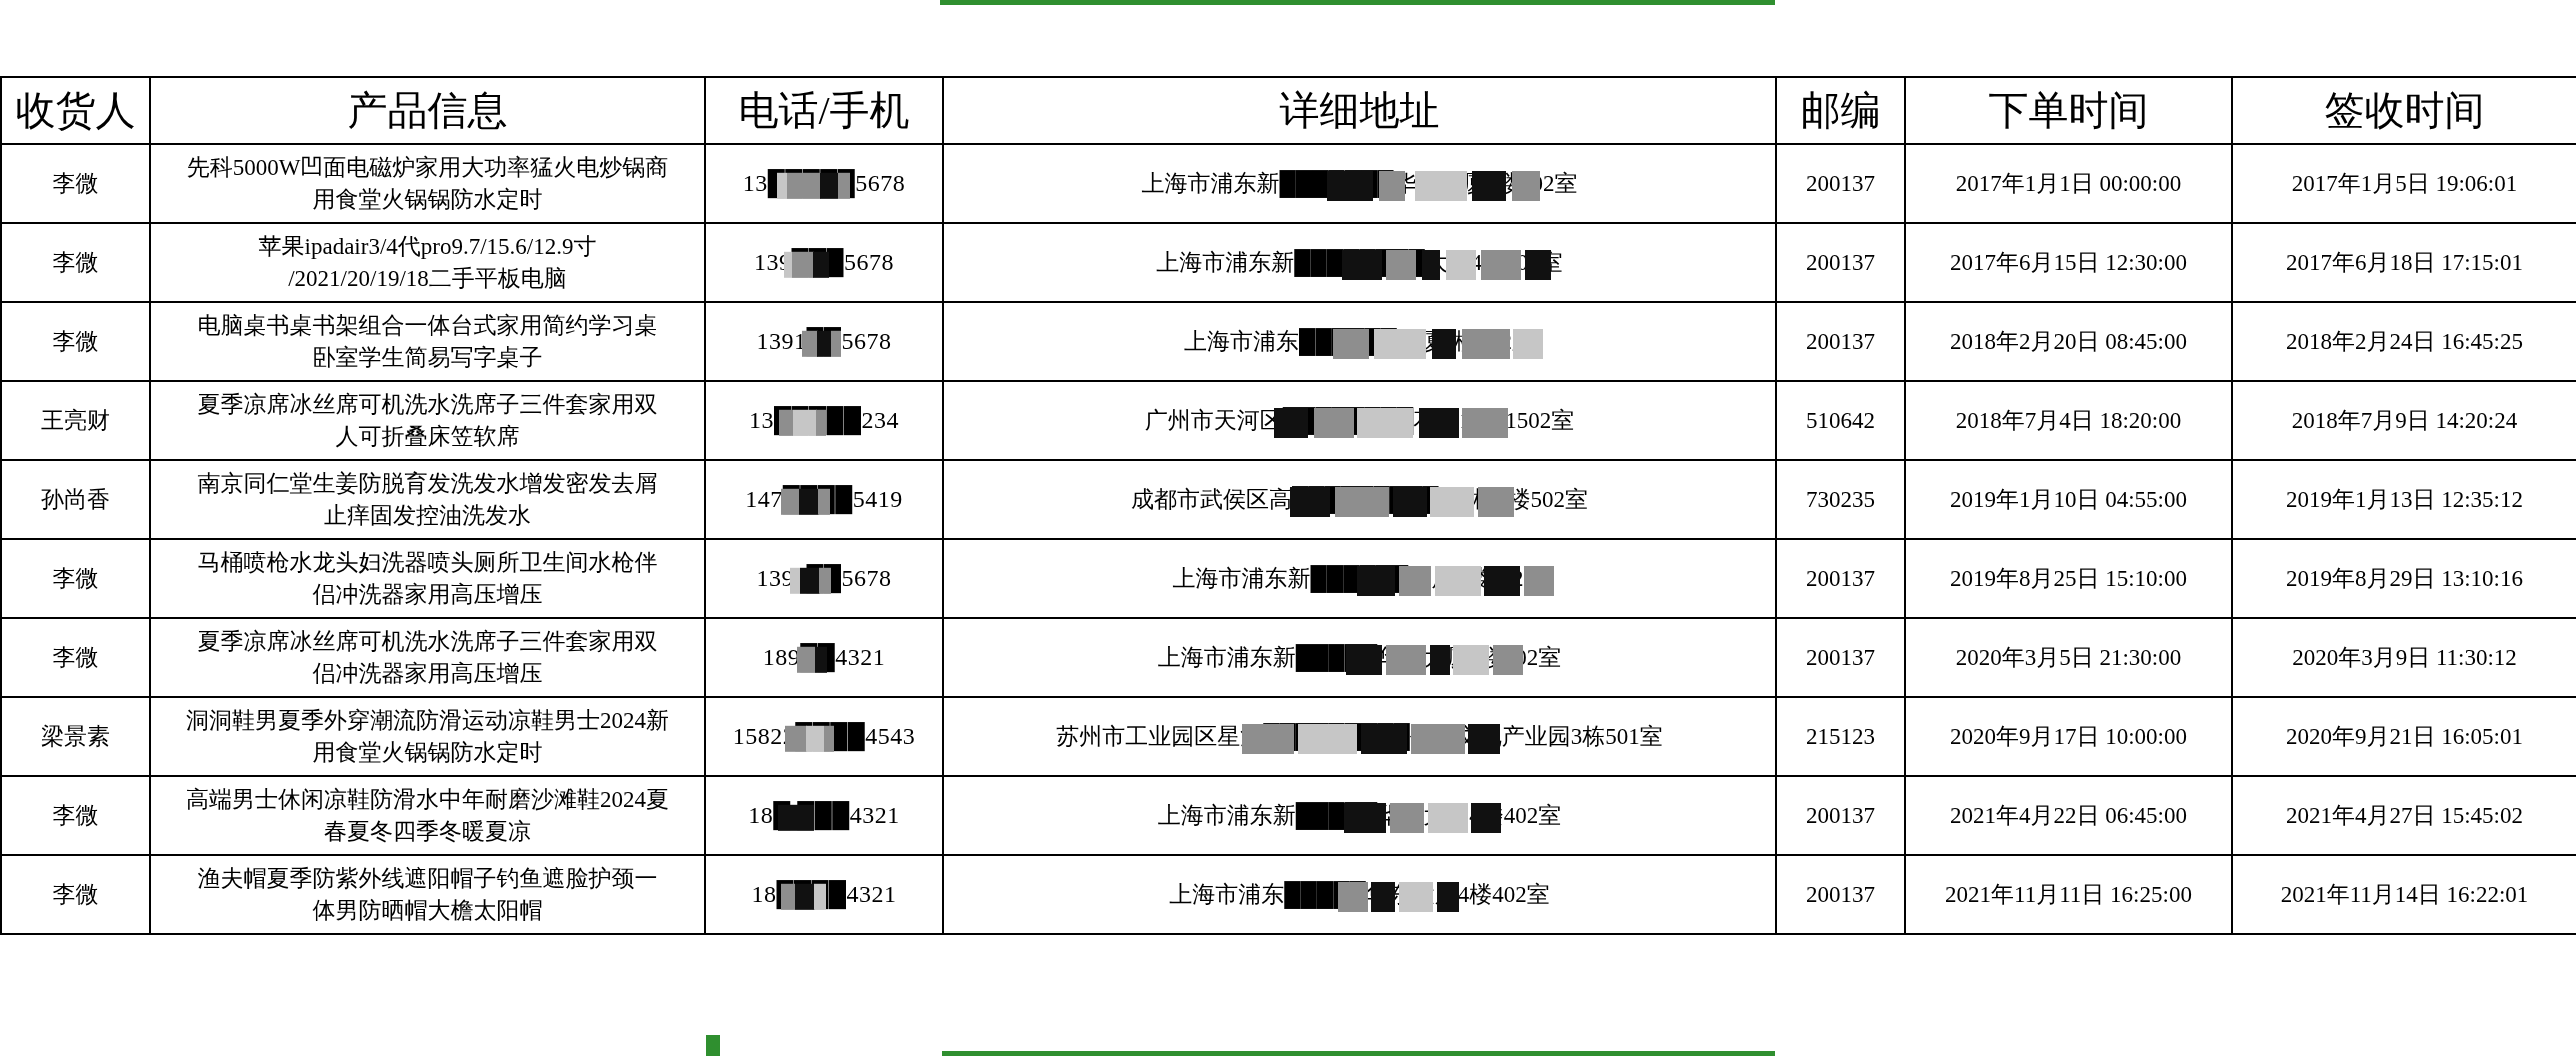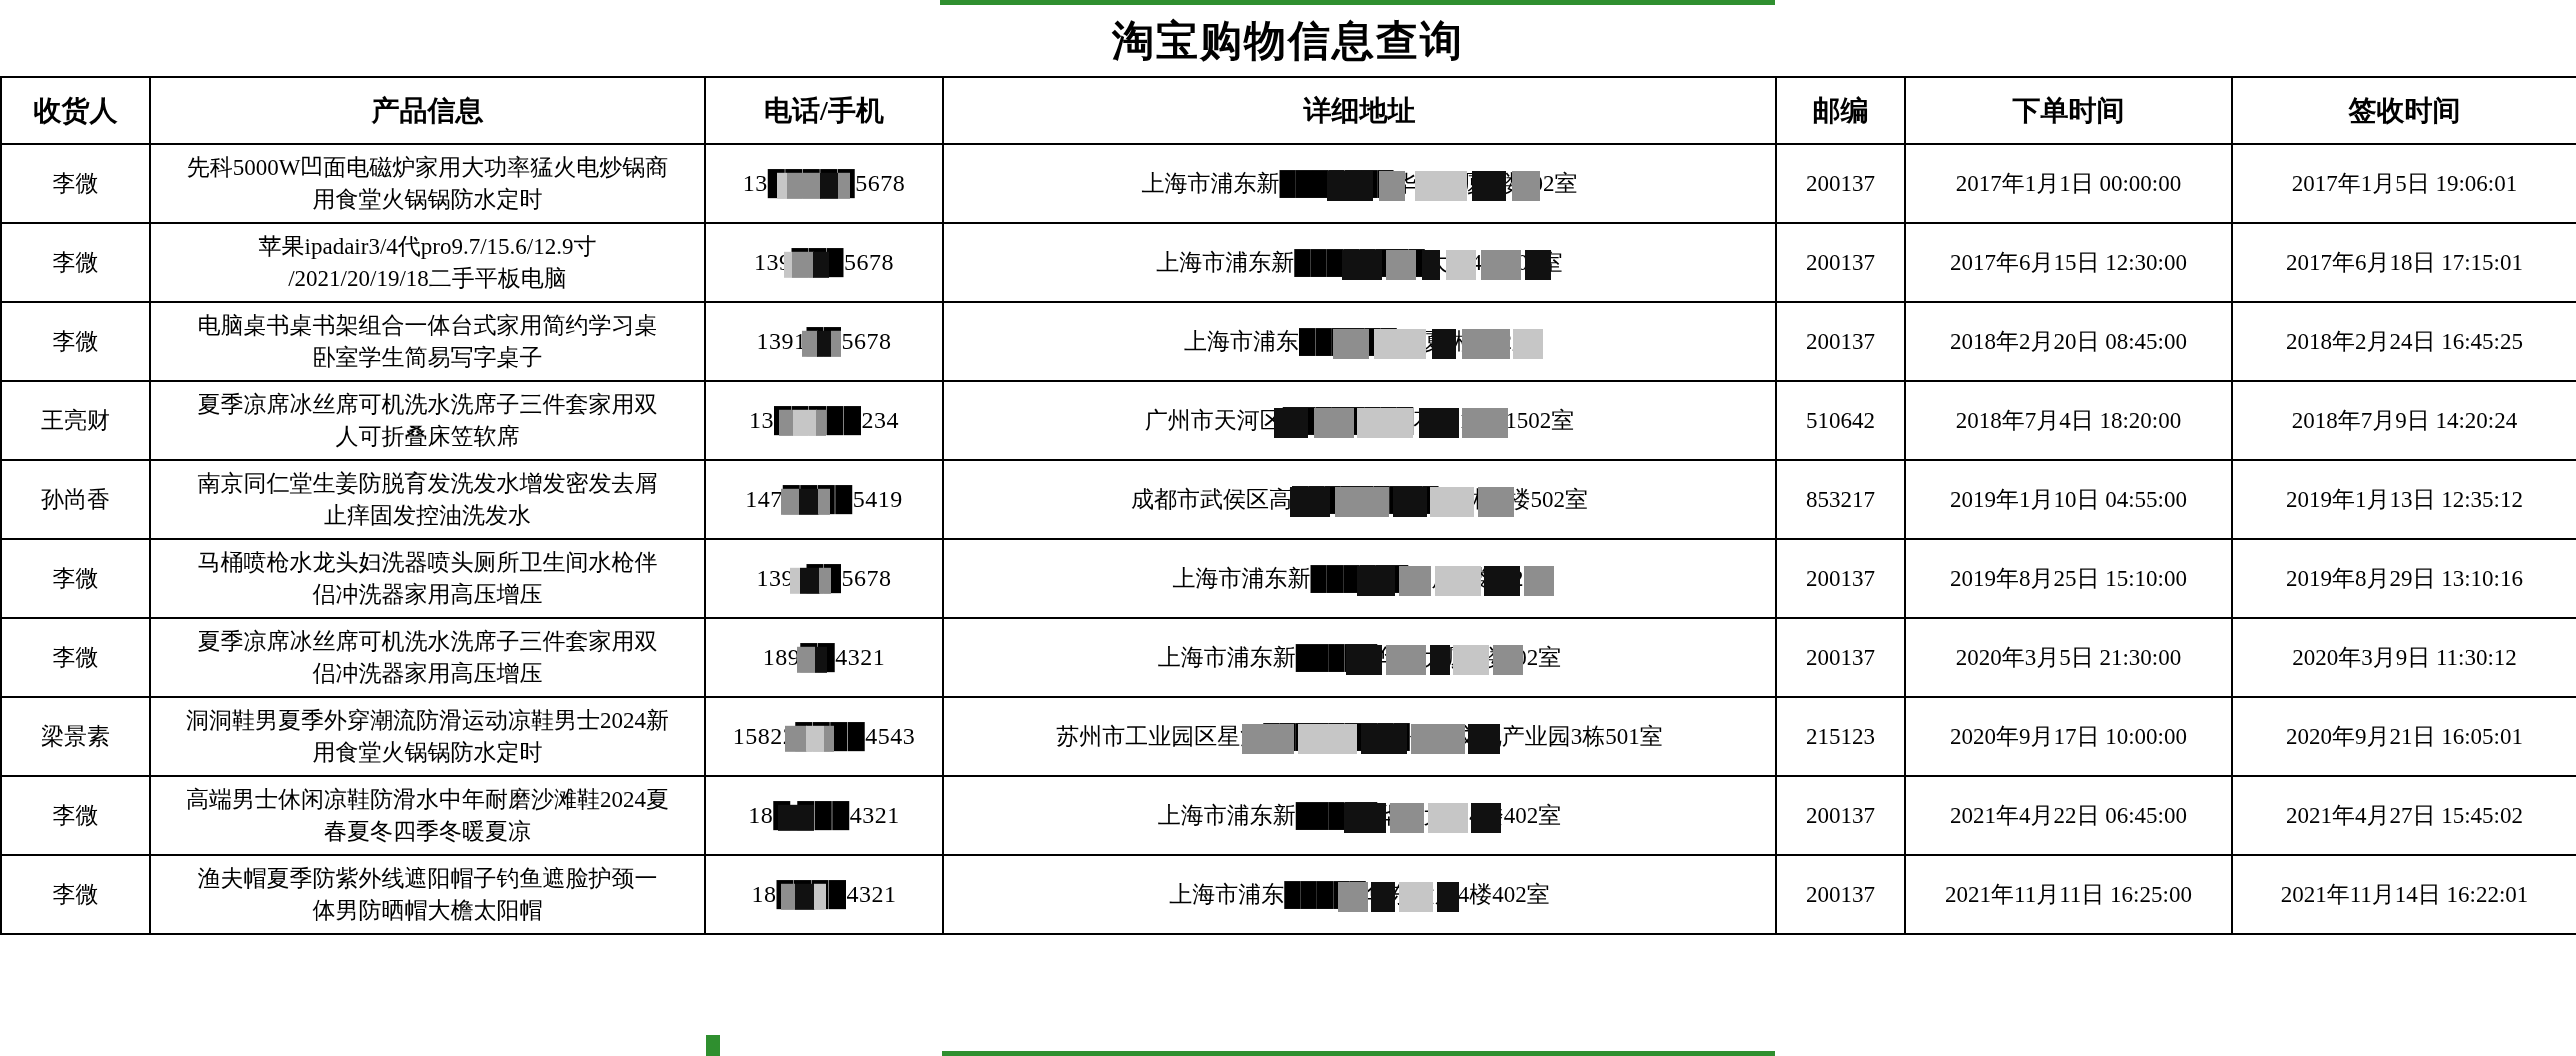--- a/index.html
+++ b/index.html
@@ -55,22 +55,22 @@
   }
   table.sheet th, table.sheet td {
     border: 2px solid #000000;
     padding: 0;
     vertical-align: middle;
     text-align: center;
     line-height: 1.35;
   }
   table.sheet thead th {
     height: 65px;
-    font-size: 28px;
-    font-weight: bold;
+    font-size: 40px;
+    font-weight: normal;
   }
   table.sheet tbody td {
     height: 77px;
     font-size: 23px;
   }
   .col-name   { width: 149px; }
   .col-prod   { width: 555px; }
   .col-phone  { width: 238px; }
   .col-addr   { width: 833px; }
   .col-zip    { width: 129px; }
@@ -145,23 +145,20 @@
     background: #2f8f2f;
   }
 </style>
 </head>
 <body>
 
 <div class="page">
 
   <div class="top-rule"></div>
 
-  <div class="title-bar">
-    <div class="title-text">淘宝购物信息查询</div>
-  </div>
 
   <table class="sheet">
     <colgroup>
       <col class="col-name">
         <col class="col-prod">
         <col class="col-phone">
       <col class="col-addr">
         <col class="col-zip">
         <col class="col-order">
         <col class="col-sign">
@@ -227,21 +224,21 @@
           <td class="cell-date">2018年7月9日 14:20:24</td>
         </tr>
         <tr>
           <td class="cell-name">孙尚香</td>
           <td class="cell-prod">
             <span class="prod-line">南京同仁堂生姜防脱育发洗发水增发密发去屑</span>
             <span class="prod-line">止痒固发控油洗发水</span>
           </td>
           <td><span class="phone-wrap"><span>147████5419</span><span class="redact" style="left: 36px;"><i class="rg" style="width: 18px;"></i></span><span class="redact" style="left: 54px;"><i class="rk" style="width: 20px;"></i></span><span class="redact" style="left: 73px;"><i class="rg" style="width: 12px;"></i></span></span></td>
           <td class="cell-addr"><span class="addr-wrap"><span>成都市武侯区高█████████3号楼5楼502室</span><span class="addr-redact" style="left: 159px;"><i class="rk" style="width: 40px;"></i></span><span class="addr-redact" style="left: 204px;"><i class="rg" style="width: 54px;"></i></span><span class="addr-redact" style="left: 262px;"><i class="rk" style="width: 34px;"></i></span><span class="addr-redact" style="left: 299px;"><i class="rl" style="width: 44px;"></i></span><span class="addr-redact" style="left: 347px;"><i class="rg" style="width: 36px;"></i></span></span></td>
-          <td class="cell-zip">853217</td>
+          <td class="cell-zip">730235</td>
           <td class="cell-date">2019年1月10日 04:55:00</td>
           <td class="cell-date">2019年1月13日 12:35:12</td>
         </tr>
         <tr>
           <td class="cell-name">李微</td>
           <td class="cell-prod">
             <span class="prod-line">马桶喷枪水龙头妇洗器喷头厕所卫生间水枪伴</span>
             <span class="prod-line">侣冲洗器家用高压增压</span>
           </td>
           <td><span class="phone-wrap"><span>1391██5678</span><span class="redact" style="left: 34px;"><i class="rl" style="width: 10px;"></i></span><span class="redact" style="left: 44px;"><i class="rk" style="width: 20px;"></i></span><span class="redact" style="left: 63px;"><i class="rg" style="width: 12px;"></i></span></span></td>

